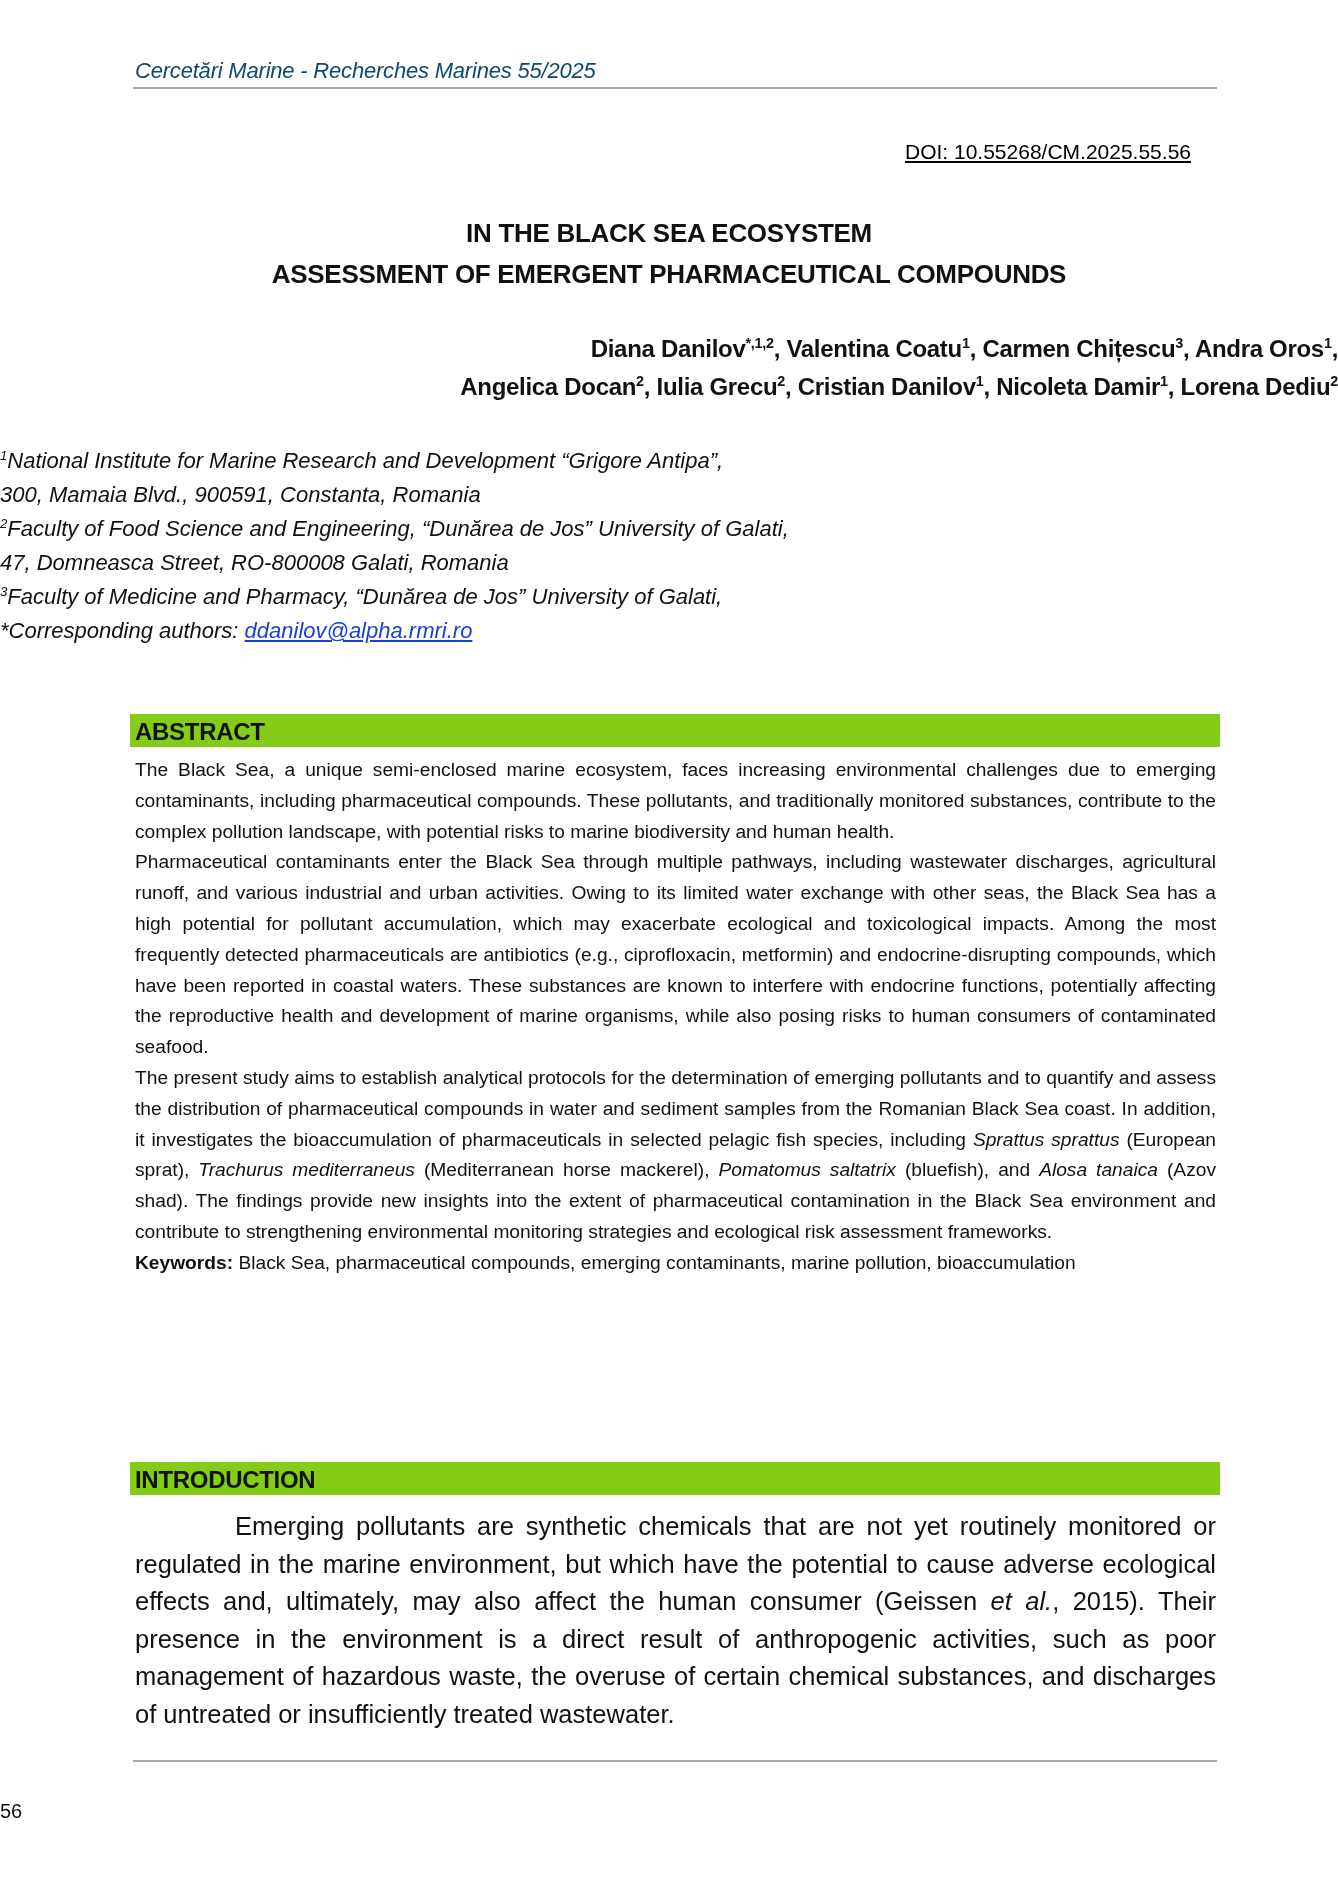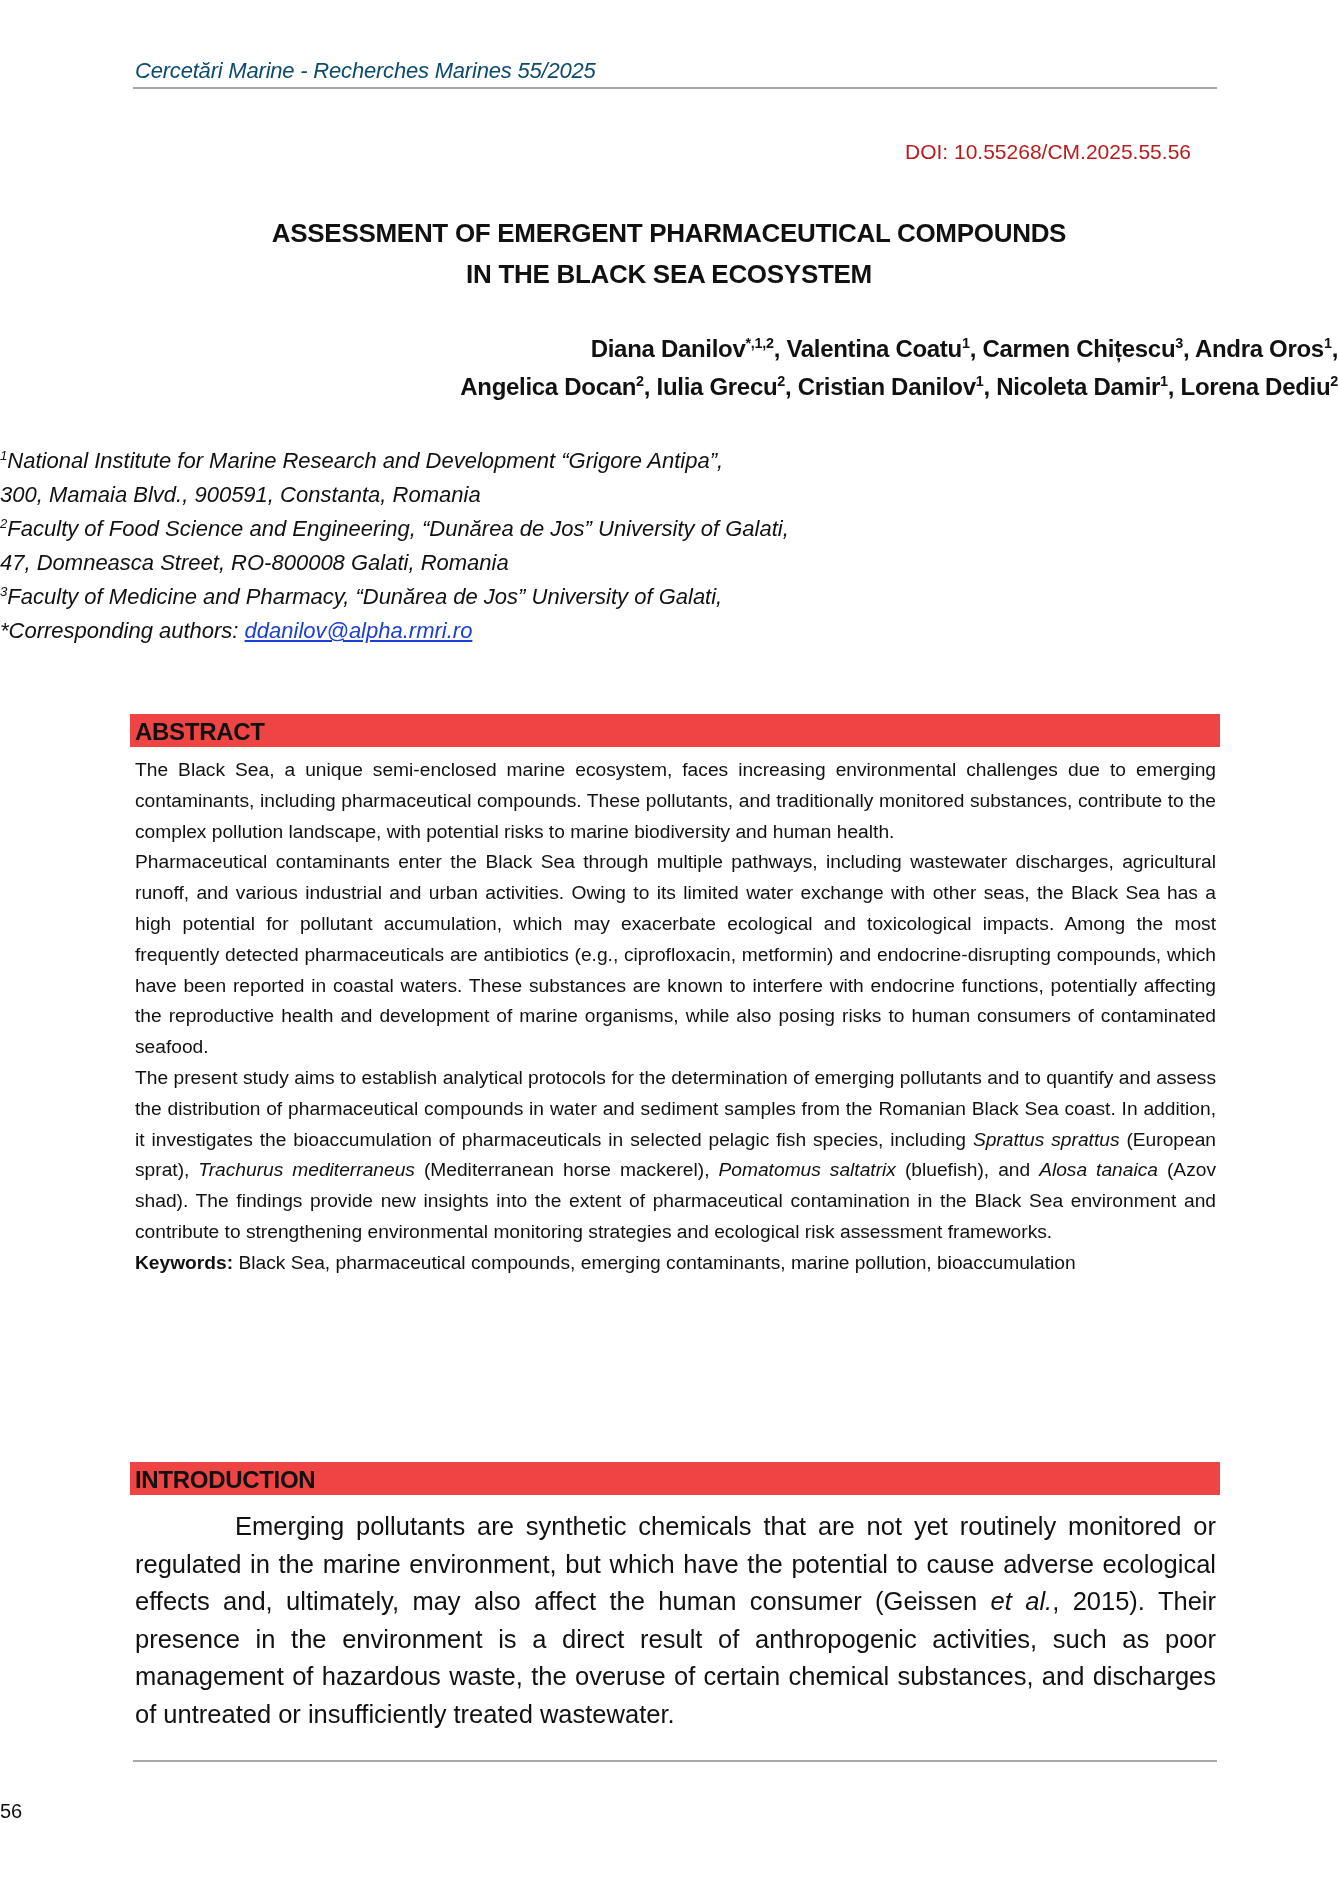--- a/index.html
+++ b/index.html
@@ -1,44 +1,44 @@
 <!DOCTYPE html>
 <html><head>
 <meta charset="utf-8">
 <style>
   html, body { margin: 0; padding: 0; background: #ffffff; }
   body { width: 1338px; height: 1889px; position: relative; overflow: hidden;
          font-family: "Liberation Sans", sans-serif; color: #111; }
   .abs { position: absolute; }
   .running-head { left: 135px; top: 58px; font-size: 22px; font-style: italic; color: #0c4a6e; letter-spacing: -0.2px; }
   .head-rule { left: 133px; top: 87px; width: 1084px; height: 2px; background: #a8a8a8; }
-  .doi { right: 147px; top: 140px; font-size: 21px; color: #b91c1c; }
+  .doi { right: 147px; top: 140px; font-size: 21px; color: #000000; text-decoration: underline; }
   .title { left: 0; width: 1338px; top: 213px; text-align: center; font-size: 26px; font-weight: bold; line-height: 41px; letter-spacing: -0.3px; }
   .authors { left: 0; width: 1338px; top: 330px; text-align: right; font-size: 24px; font-weight: bold; line-height: 38px; letter-spacing: -0.3px; }
   .authors sup, .affils sup { font-size: 60%; line-height: 0; }
   .affils { left: 0; width: 1071px; top: 444px; text-align: left; font-size: 22px; font-style: italic; line-height: 34px; }
   .affils a { color: #1a3fd6; }
-  .section-head { left: 130px; width: 1090px; height: 33px; background: #ef4444; font-weight: bold; font-size: 24px; line-height: 35px; padding-left: 5px; box-sizing: border-box; letter-spacing: -0.3px; }
+  .section-head { left: 130px; width: 1090px; height: 33px; background: #84cc16; font-weight: bold; font-size: 24px; line-height: 35px; padding-left: 5px; box-sizing: border-box; letter-spacing: -0.3px; }
   .abstract-body { left: 135px; width: 1081px; top: 755px; font-size: 19.2px; line-height: 30.8px; text-align: justify; }
   .abstract-body p { margin: 0; }
   .intro-body { left: 135px; width: 1081px; top: 1508px; font-size: 25.5px; line-height: 37.5px; text-align: justify; }
   .intro-body p { margin: 0; text-indent: 100px; }
   .foot-rule { left: 133px; top: 1760px; width: 1084px; height: 2px; background: #a8a8a8; }
   .page-num { left: 0; width: 1338px; top: 1800px; text-align: left; font-size: 20px; }
 </style>
 </head>
 <body>
 
 <div class="abs running-head">Cercetări Marine - Recherches Marines 55/2025</div>
 <div class="abs head-rule"></div>
 <div class="abs doi">DOI: 10.55268/CM.2025.55.56</div>
 
 <div class="abs title">
+  <div>IN THE BLACK SEA ECOSYSTEM</div>
   <div>ASSESSMENT OF EMERGENT PHARMACEUTICAL COMPOUNDS</div>
-  <div>IN THE BLACK SEA ECOSYSTEM</div>
 </div>
 
 <div class="abs authors">
   <div>
     <span><span>Diana Danilov</span><sup>*,1,2</sup><span>, </span></span><span><span>Valentina Coatu</span><sup>1</sup><span>, </span></span><span><span>Carmen Chițescu</span><sup>3</sup><span>, </span></span><span><span>Andra Oros</span><sup>1</sup><span>,</span></span>
   </div>
   <div>
     <span><span>Angelica Docan</span><sup>2</sup><span>, </span></span><span><span>Iulia Grecu</span><sup>2</sup><span>, </span></span><span><span>Cristian Danilov</span><sup>1</sup><span>, </span></span><span><span>Nicoleta Damir</span><sup>1</sup><span>, </span></span><span><span>Lorena Dediu</span><sup>2</sup><span></span></span>
   </div>
 </div>

